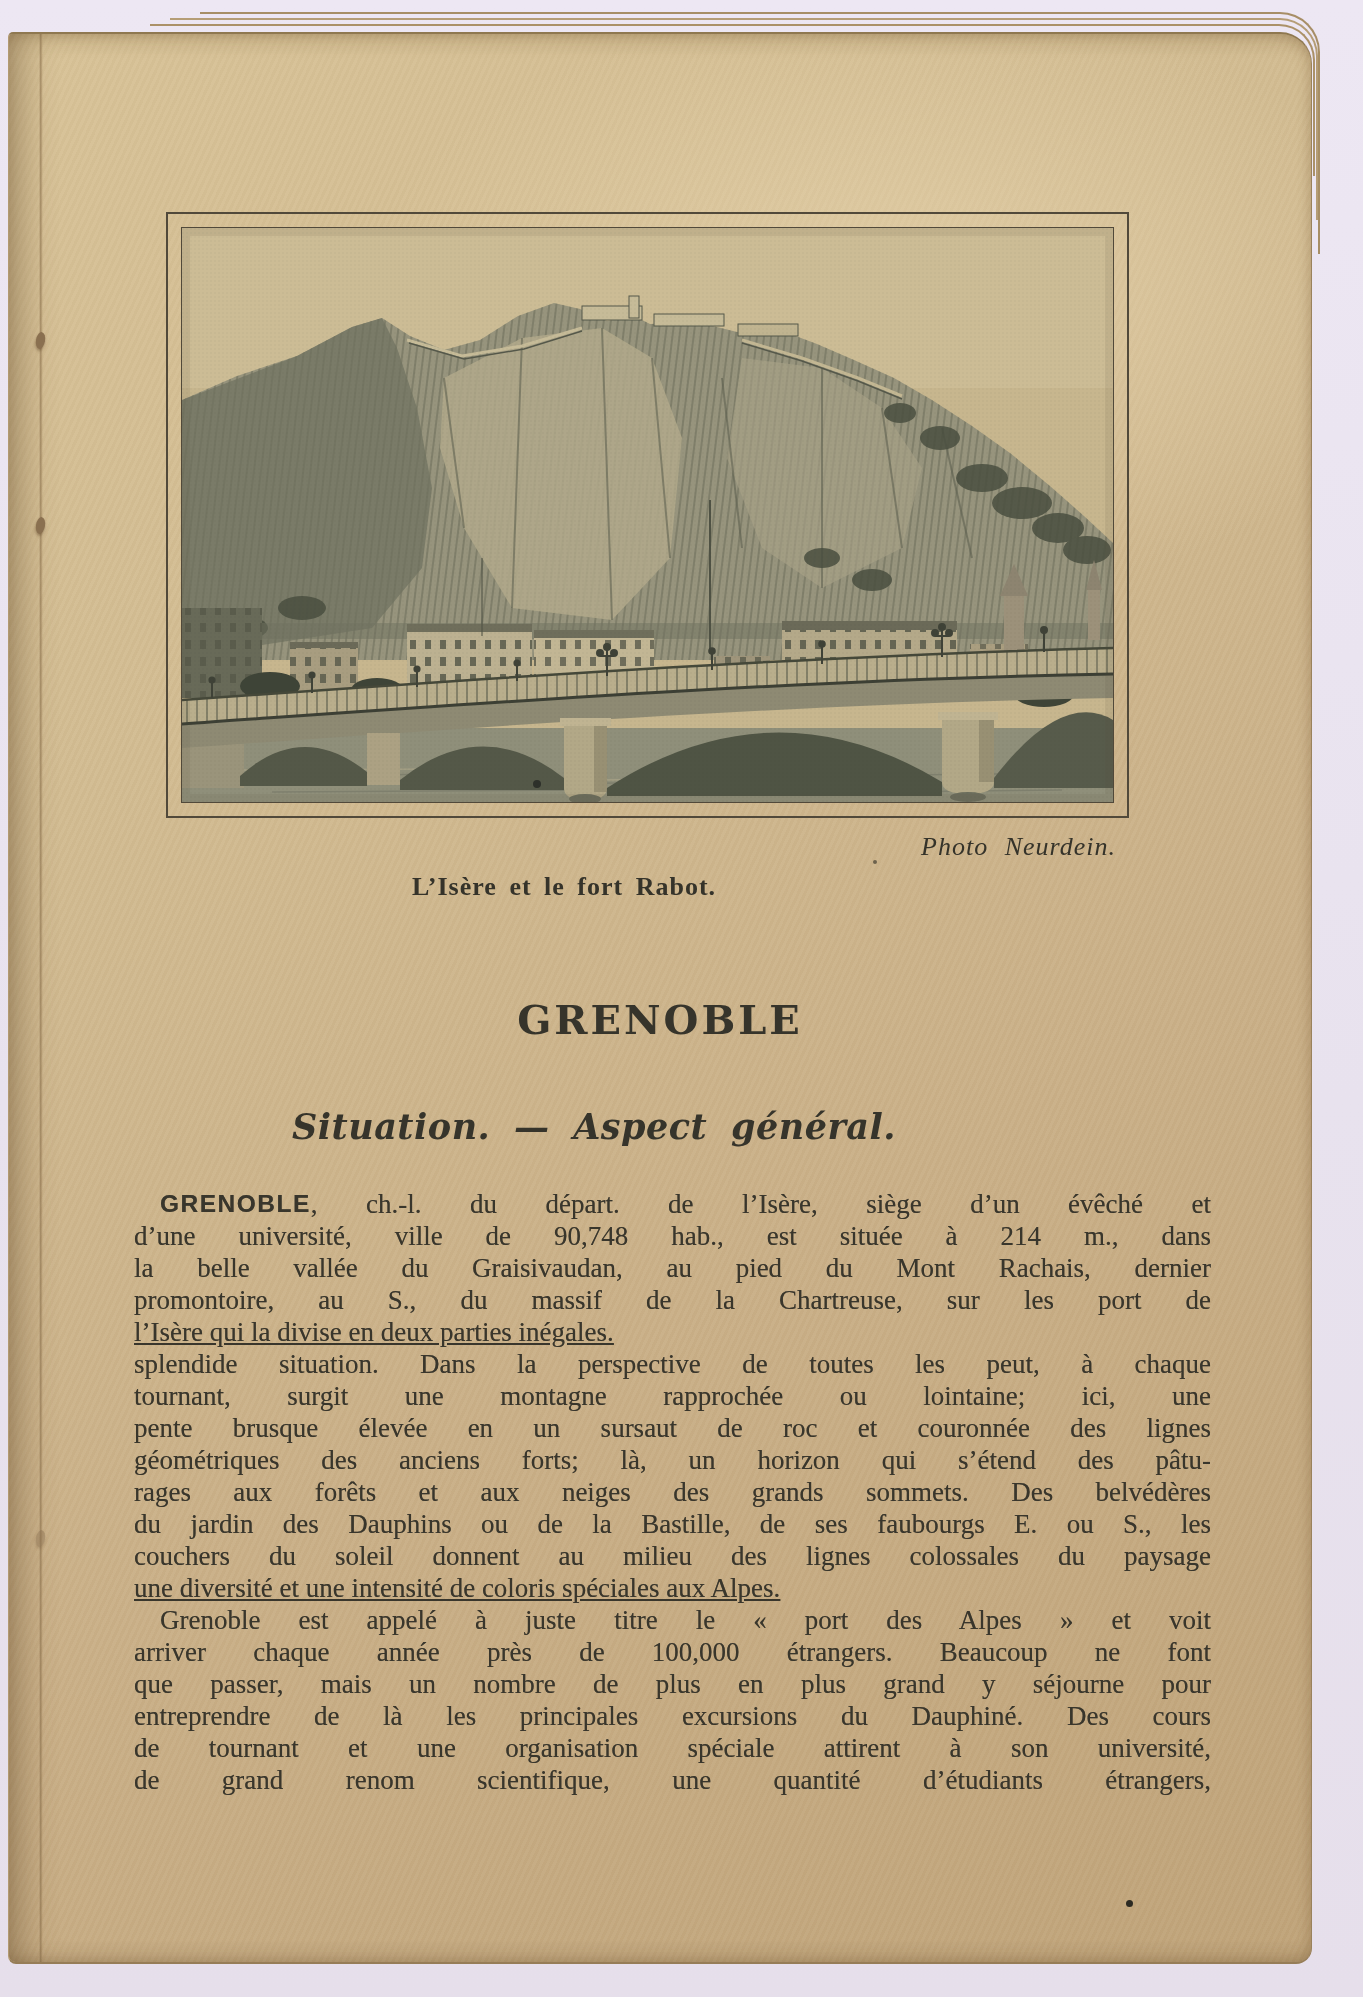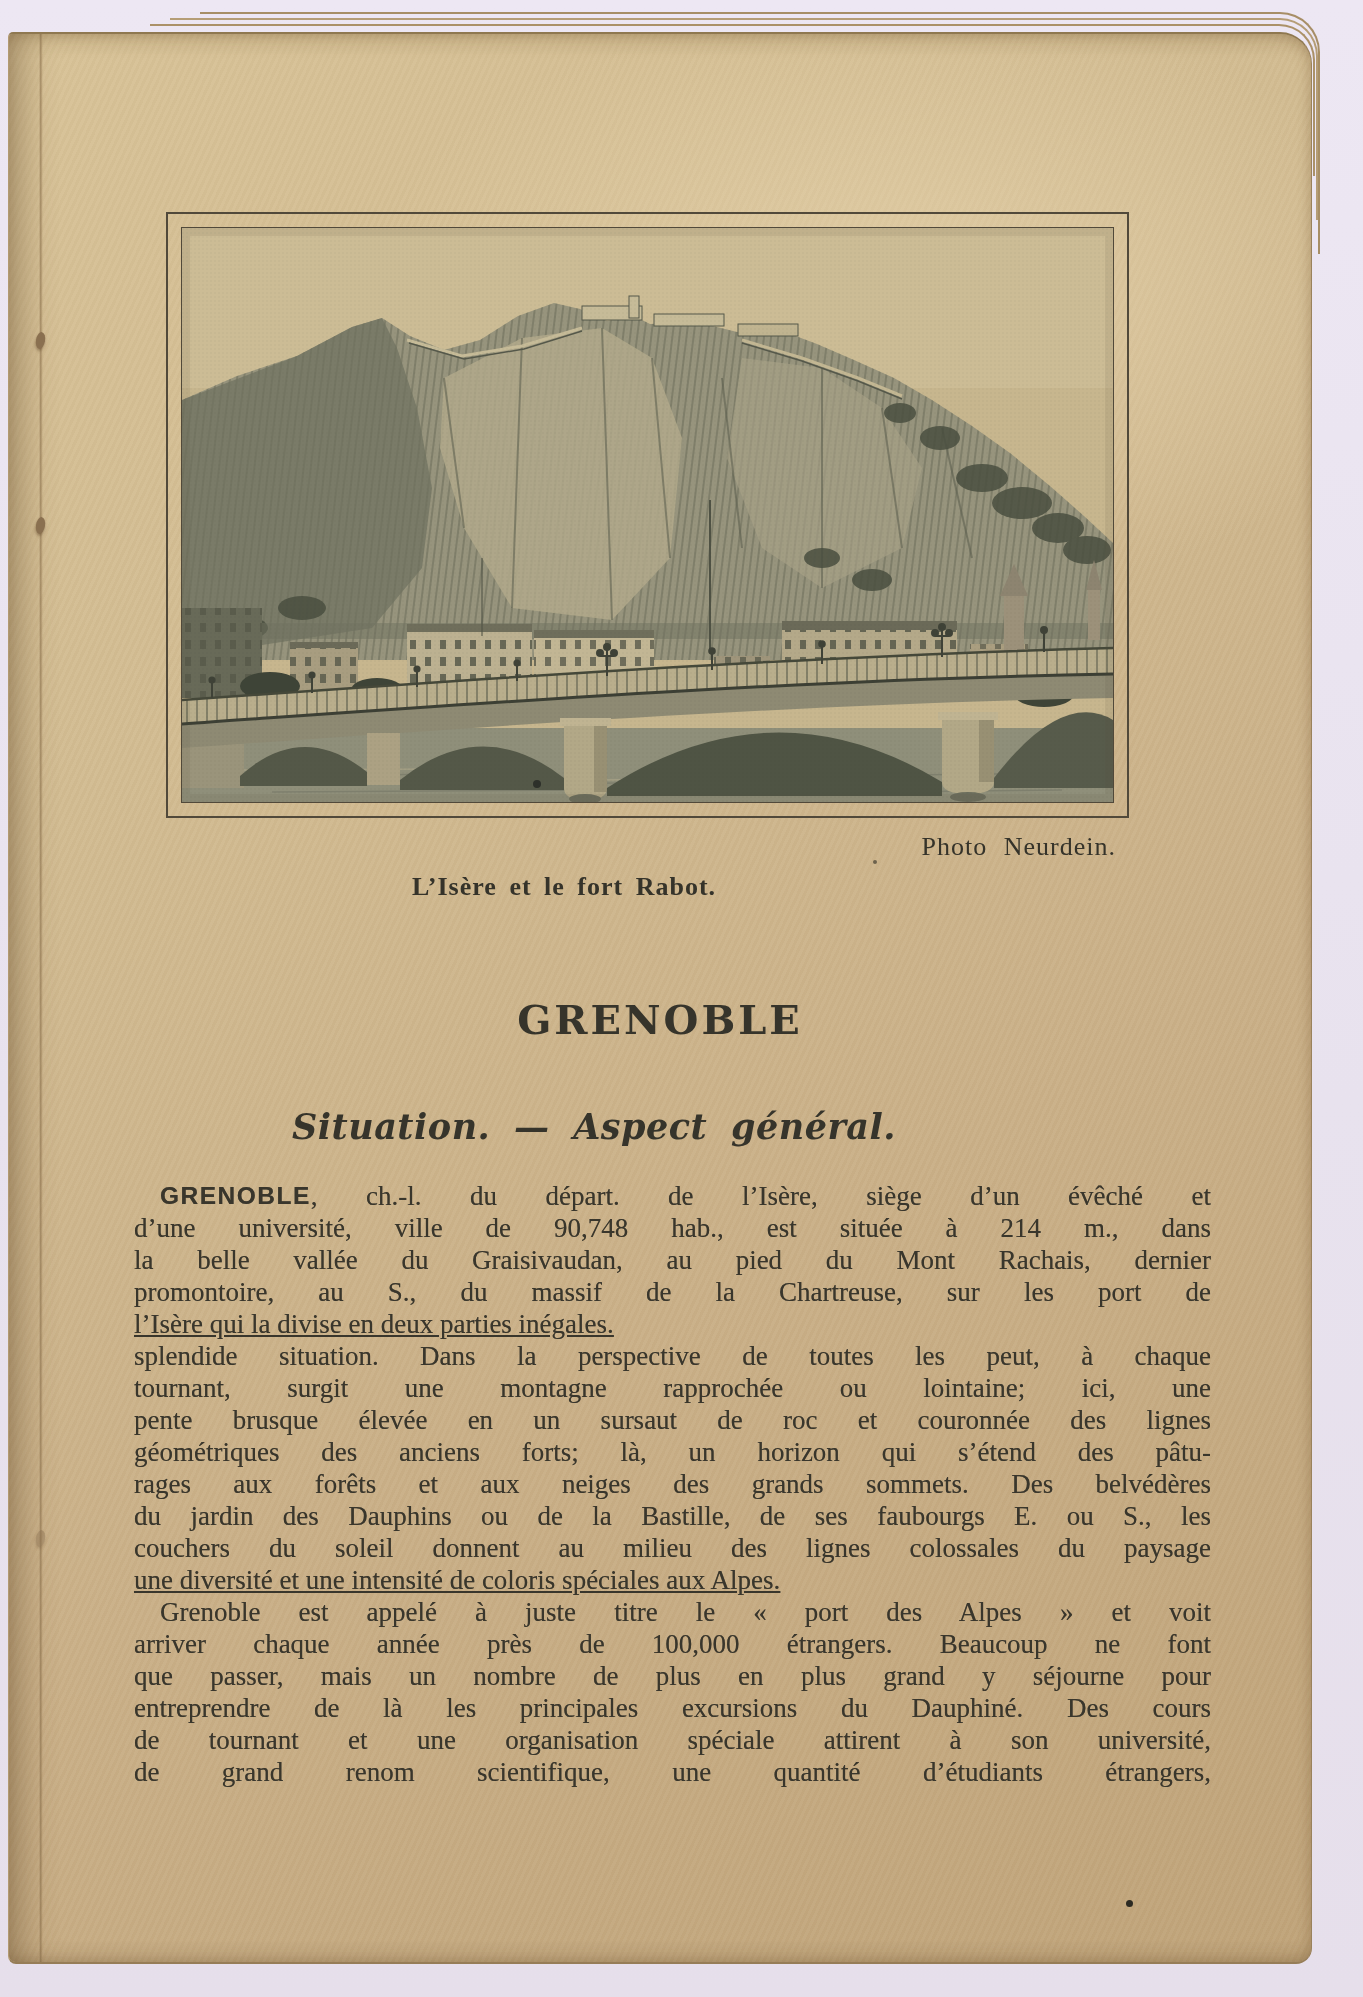--- a/index.html
+++ b/index.html
@@ -32,34 +32,34 @@
           background:linear-gradient(to right,rgba(122,95,60,0),rgba(122,95,60,.55) 45%,rgba(165,135,95,.25) 75%,rgba(165,135,95,0));}
   .knot{position:absolute;left:27px;width:9px;height:17px;background:#8a7050;border-radius:50%;
         transform:rotate(10deg);box-shadow:0 2px 3px rgba(90,64,35,.45);}
   #knot1{top:298px;} #knot2{top:483px;} #knot3{top:1496px;opacity:.45;}
   
   .photo-frame{position:absolute;left:157px;top:178px;width:963px;height:606px;
                box-sizing:border-box;border:2px solid #51493a;padding:13px;}
   .photo-inner{width:100%;height:100%;box-sizing:border-box;border:1px solid #51493a;overflow:hidden;}
   .photo-inner svg{display:block;width:100%;height:100%;}
   .credit{position:absolute;left:0;top:798px;width:1107px;text-align:right;
-          font-size:26px;letter-spacing:1px;word-spacing:9px;color:#35332a;}
+          font-style:italic;font-size:26px;letter-spacing:1px;word-spacing:9px;color:#35332a;}
   .caption{position:absolute;left:0;top:838px;width:1110px;text-align:center;
            font-size:26px;letter-spacing:1px;word-spacing:5px;color:#35332a;font-weight:bold;}
   
   .title{position:absolute;left:0;top:962px;width:100%;text-align:center;
          font-family:"DejaVu Serif",serif;font-weight:700;font-size:40px;letter-spacing:3px;color:#36342b;}
   .subtitle{position:absolute;left:585px;top:1072px;transform:translateX(-50%);white-space:nowrap;
             font-family:"DejaVu Serif",serif;font-weight:700;font-style:italic;font-size:35px;
             word-spacing:11px;letter-spacing:.5px;color:#36342b;}
   
   .body-text{position:absolute;left:125px;top:1146px;width:1077px;color:#39362c;
              font-size:27px;text-shadow:0 0 .6px rgba(58,55,45,.55);}
   .para{margin:0;}
-  .tline{line-height:32px;height:32px;text-align:justify;text-align-last:justify;
+  .tline{line-height:48px;height:32px;text-align:justify;text-align-last:justify;
          white-space:nowrap;overflow:visible;}
   .tline.lastline{text-align-last:left;text-decoration:underline;}
   .tline.firstline{text-indent:26px;}
   .lead{font-family:"Liberation Sans",sans-serif;font-weight:700;font-size:24.5px;
         letter-spacing:1.5px;position:relative;top:-1px;}
   .speck{position:absolute;width:7px;height:7px;border-radius:50%;background:#2c2a22;}
   #speck1{left:1117px;top:1866px;}
   #speck2{left:864px;top:826px;width:4px;height:4px;opacity:.6;}
 </style>
 </head>

